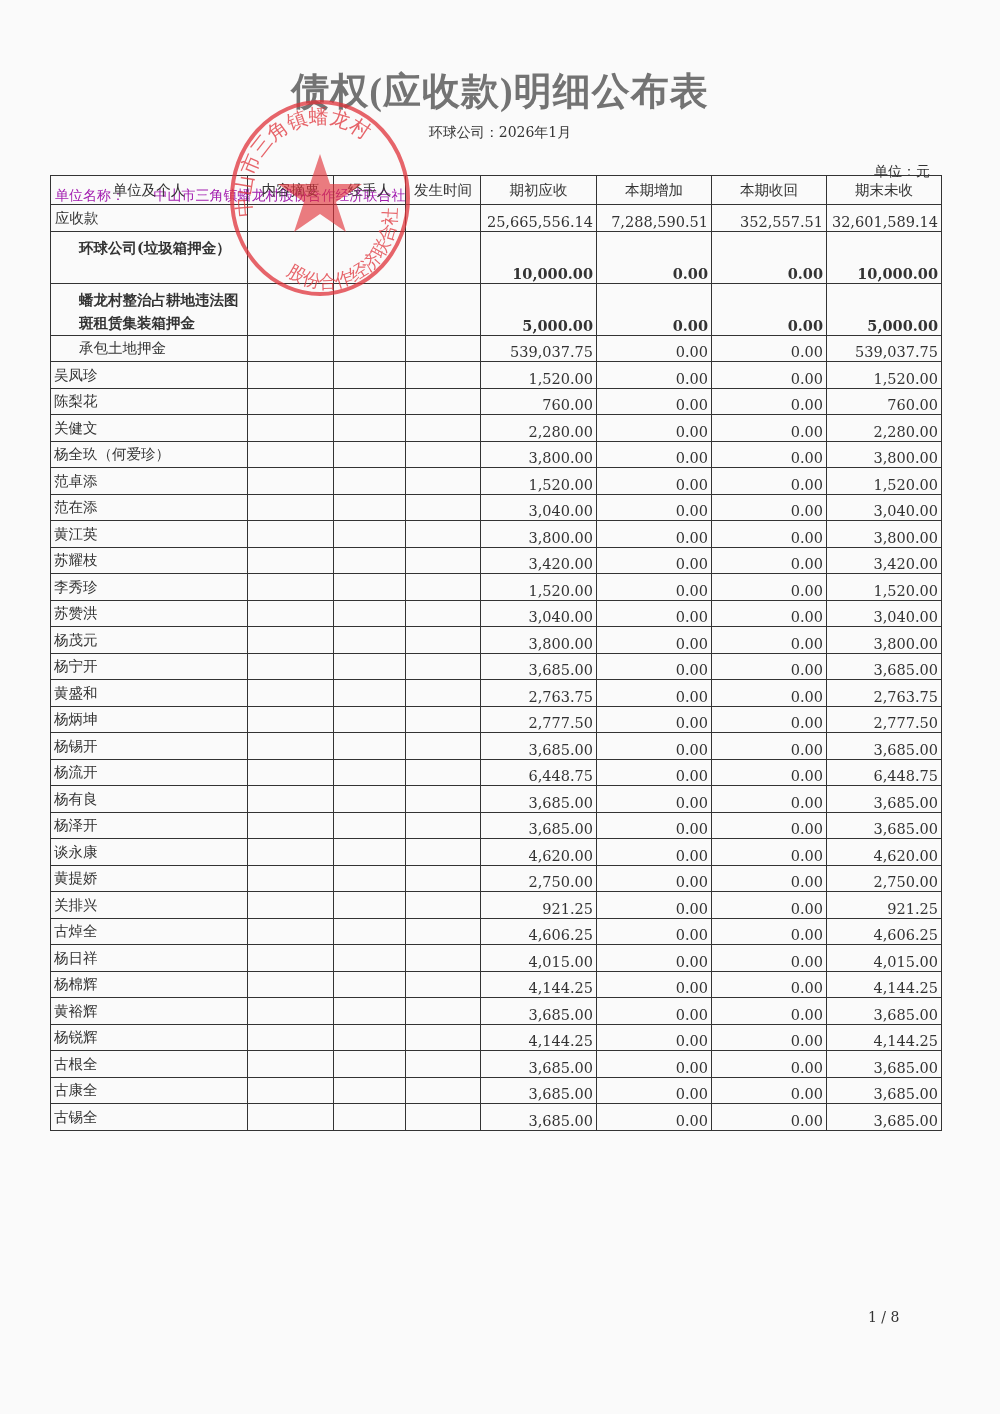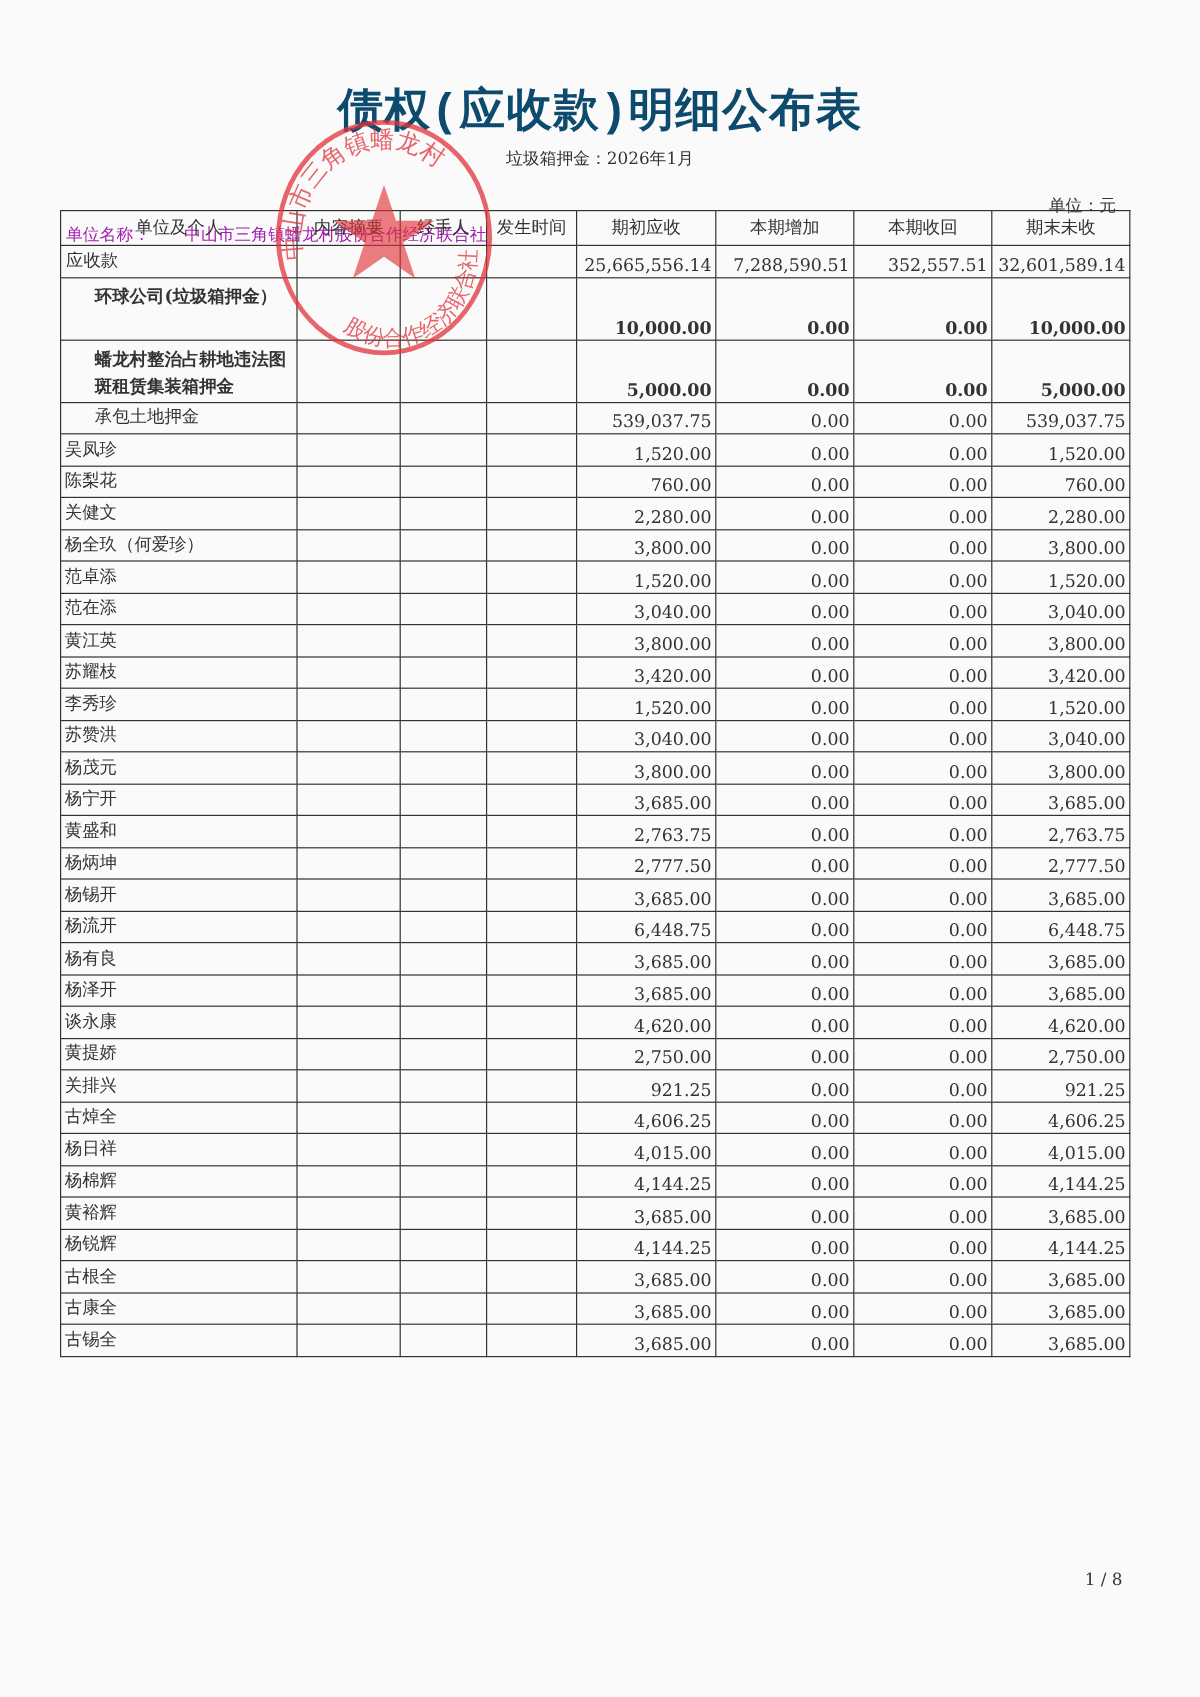--- a/index.html
+++ b/index.html
@@ -3,22 +3,22 @@
 <meta charset="utf-8">
 <style>
   html, body { margin:0; padding:0; }
   body {
     width:1000px; height:1414px; background:#fafafa; position:relative;
     font-family:"DejaVu Serif","Liberation Serif",serif; color:#333;
     overflow:hidden;
   }
   .title {
     position:absolute; top:66px; left:0; width:1000px; text-align:center;
-    font-family:Liberation Mono, monospace;
-    font-size:38px; font-weight:bold; color:#0c4a6e; letter-spacing:1px;
+    font-family:Liberation Serif, serif;
+    font-size:38px; font-weight:bold; color:#737373; letter-spacing:1px;
   }
   .period {
     position:absolute; top:124px; left:0; width:1000px; text-align:center;
     font-size:14px; color:#333;
   }
   .unit-name {
     position:absolute; top:151px; left:55px; font-size:14px; color:#a21caf;margin-top:36px;
   }
   .unit-name .lbl { margin-right:24px; }
   .currency {
@@ -38,28 +38,28 @@
   td.name.l0 { padding-left:4px; }
   td.name.l1 { padding-left:28px; }
   td.name.l2 { }
   tr.tall td { height:52px;font-weight:bold; }
   tr.tall td.name { vertical-align:top; padding-top:4px; line-height:23px; }
   .stamp {
     position:absolute; left:226px; top:96px; width:188px; height:204px;
     pointer-events:none; opacity:0.75;
   }
   .page-num {
-    position:absolute; top:1309px; left:868px; font-size:14px; color:#333;margin-left:36px;
+    position:absolute; top:1309px; left:868px; font-size:14px; color:#333;
   }
 </style>
 </head>
 <body>
 
 <div class="title">债权(应收款)明细公布表</div>
-<div class="period">垃圾箱押金：2026年1月</div>
+<div class="period">环球公司：2026年1月</div>
 <div class="unit-name">
   <span class="lbl">单位名称：</span>
   <span>中山市三角镇蟠龙村股份合作经济联合社</span>
 </div>
 <div class="currency">单位：元</div>
 
 <table class="grid">
   <colgroup>
     <col style="width:197px">
       <col style="width:86px">

